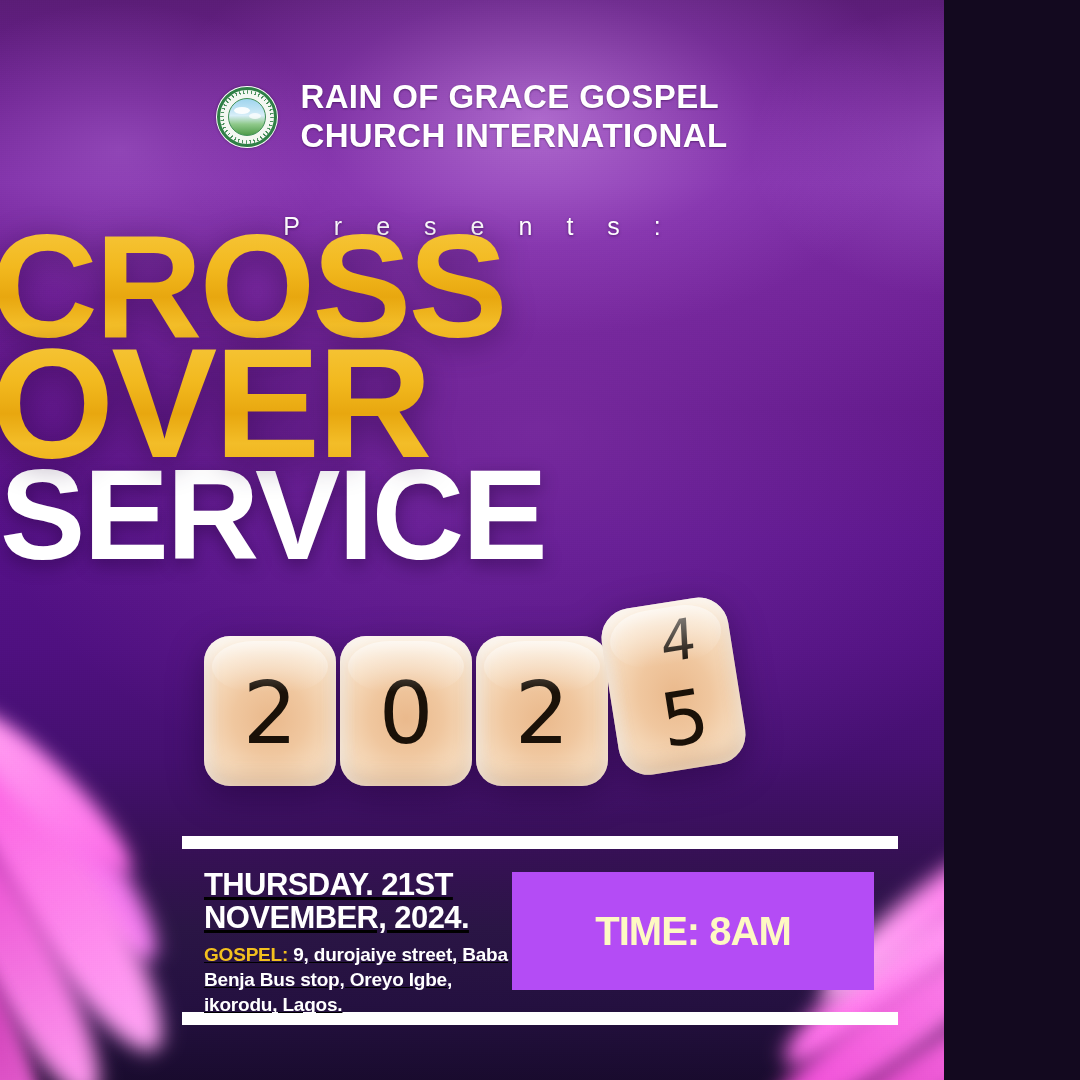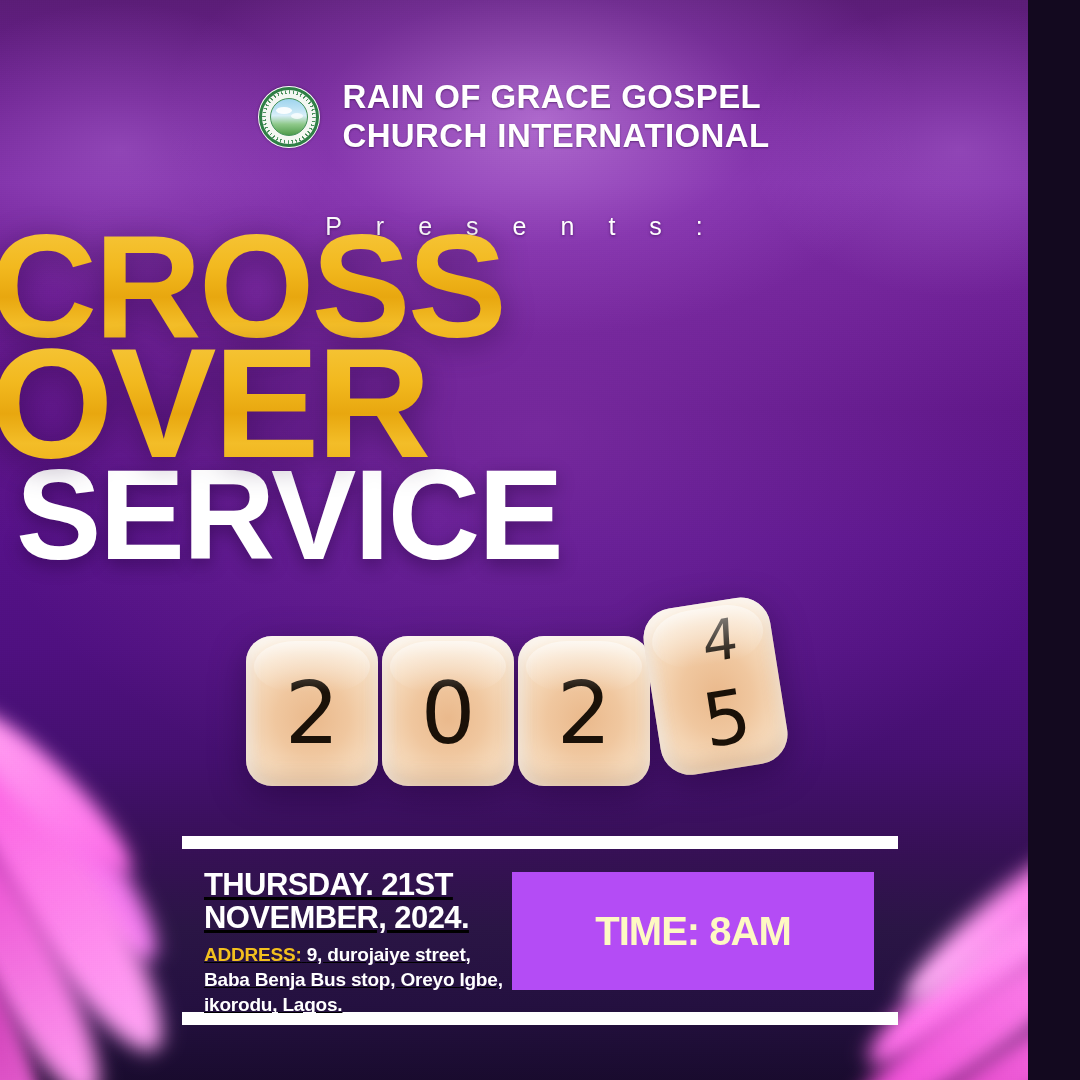--- a/index.html
+++ b/index.html
@@ -1,20 +1,20 @@
 <!DOCTYPE html>
 <html><head>
 <meta charset="utf-8">
 <style>
   * { margin:0; padding:0; box-sizing:border-box; }
   html,body { width:1080px; height:1080px; background:#13091f; }
   body { font-family:"Liberation Sans", sans-serif; overflow:hidden; }
 
   #flyer{
-    position:relative; width:1028px; height:1080px; overflow:hidden;
+    position:relative; width:944px; height:1080px; overflow:hidden;
     background:
       radial-gradient(ellipse 520px 300px at 540px 120px, rgba(214,150,240,.60) 0%, rgba(170,90,210,.28) 42%, rgba(120,40,160,0) 72%),
       radial-gradient(ellipse 300px 210px at 120px 150px, rgba(190,120,225,.38) 0%, rgba(150,70,195,0) 70%),
       radial-gradient(ellipse 300px 210px at 960px 150px, rgba(190,120,225,.38) 0%, rgba(150,70,195,0) 70%),
       radial-gradient(ellipse 760px 520px at 540px 430px, rgba(139,58,175,.55) 0%, rgba(95,25,135,0) 75%),
       linear-gradient(180deg,
         #5b1d77 0%, #6a1f8e 9%, #7a2aa3 17%,
         #6e2096 27%, #5c1486 38%,
         #551188 50%, #4f1080 60%,
         #451070 70%, #361055 79%,
@@ -127,21 +127,20 @@
     -webkit-background-clip:text; background-clip:text;
     -webkit-text-fill-color:transparent;
     filter:drop-shadow(0 6px 16px rgba(30,0,50,.45));
   }
   #line-cross{ font-size:146px; transform:scaleX(1.02); }
   #line-over { font-size:156px; margin-top:-14px; transform:scaleX(1.02); }
   #line-service{
     font-size:128px; color:#ffffff; margin-top:-10px;
     text-shadow:0 6px 18px rgba(30,0,50,.45);
     letter-spacing:-2px;
-    margin-left:16px;
   }
 
   
   #dice{
     position:absolute; top:618px; left:0; width:100%;
     display:flex; justify-content:center; align-items:flex-end; gap:4px;
     filter:drop-shadow(0 10px 18px rgba(25,0,45,.45));
   }
   .die{
     position:relative; width:132px; height:150px; border-radius:26px;
@@ -278,21 +277,21 @@
     </div>
   </div>
 
   <div id="rule-top"></div>
   <div id="rule-bottom"></div>
 
   <div id="info">
     <div id="date-block">
       <div id="event-date">THURSDAY. 21ST NOVEMBER, 2024.</div>
       <div id="address-block">
-        <span id="address-label">ADDRESS:</span>
+        <span id="address-label">GOSPEL:</span>
         <span>9, durojaiye street, Baba Benja Bus stop, Oreyo Igbe, ikorodu, Lagos.</span>
       </div>
     </div>
   </div>
 
   <div id="time-box">
     <span id="time-text">TIME:  8AM</span>
   </div>
 
 </div>

